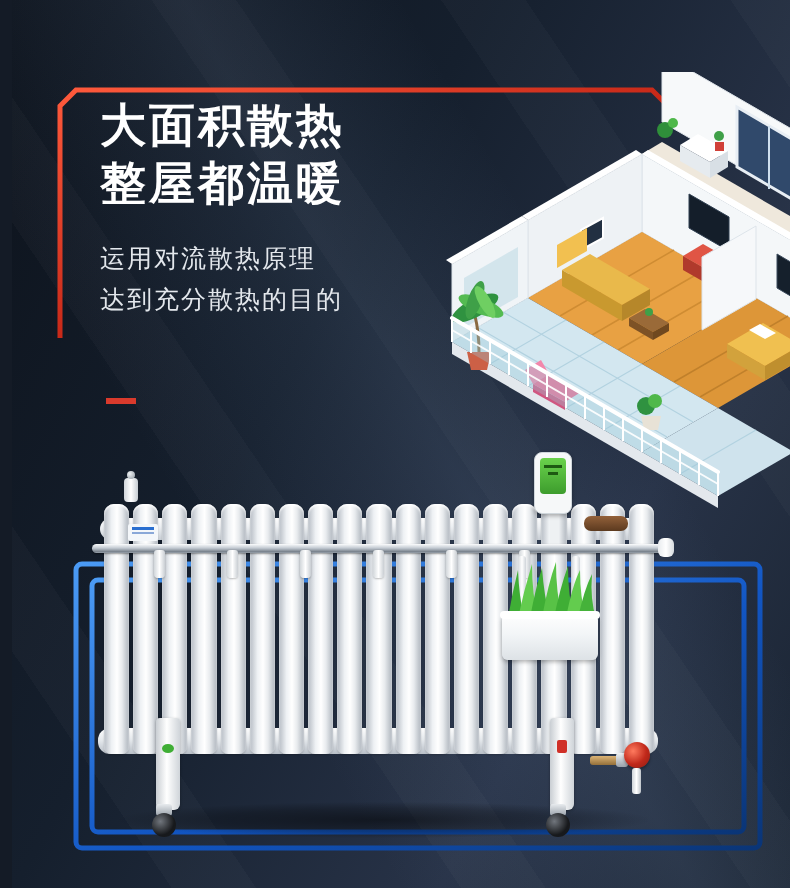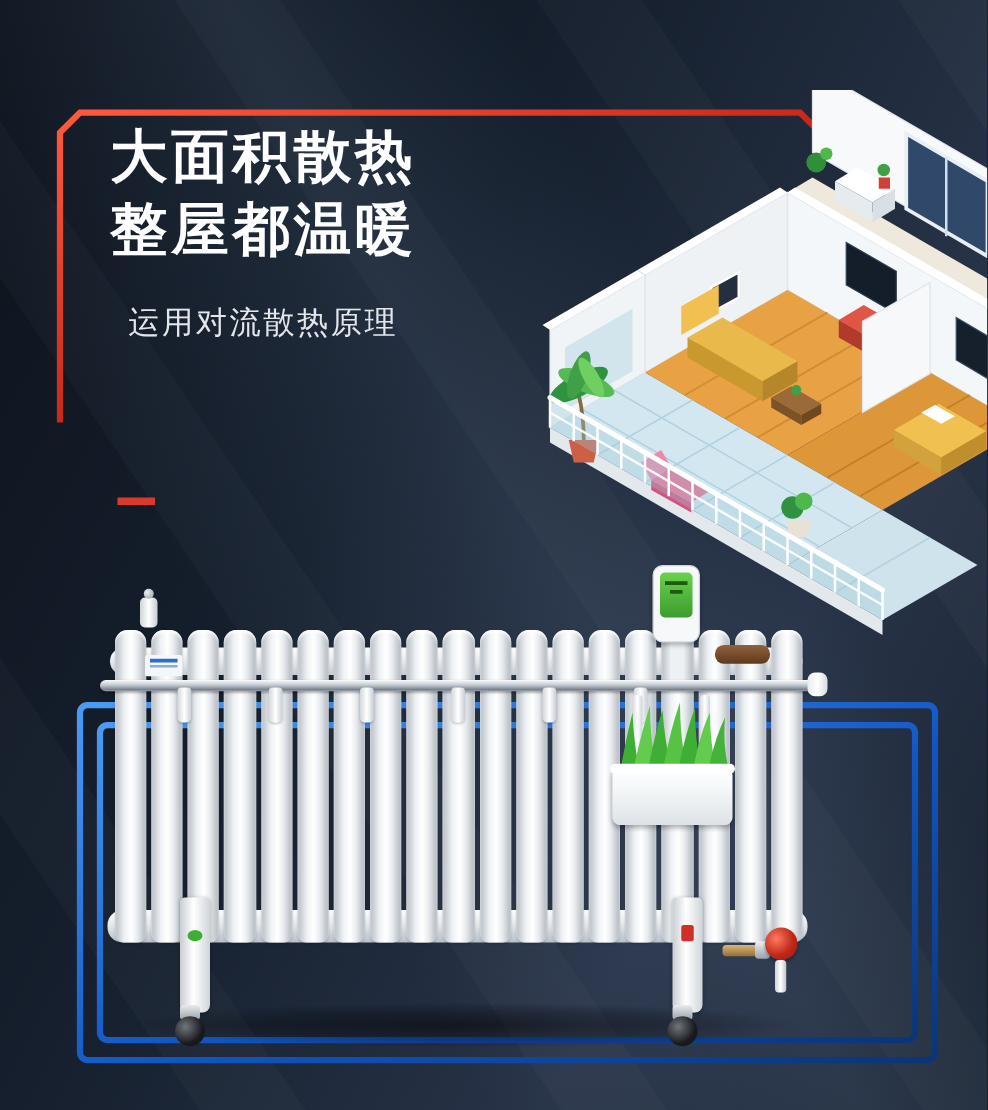--- a/index.html
+++ b/index.html
@@ -2,33 +2,33 @@
 <html><head>
 <meta charset="utf-8">
 <style>
   html,body{margin:0;padding:0;}
   body{
     width:790px;height:888px;position:relative;overflow:hidden;
     background:#141b26;
     font-family:"Liberation Sans","DejaVu Sans",sans-serif;
   }
   .page{position:absolute;inset:0;overflow:hidden;
-    background:linear-gradient(118deg,#0d131c 0%,#151f2d 38%,#283348 72%,#1a2432 100%);}
+    background:linear-gradient(118deg,#0d131c 0%,#151f2d 38%,#283348 72%,#1a2432 100%);margin-left:12px;}
   .page::before{content:"";position:absolute;inset:-200px;
     background:repeating-linear-gradient(56deg,rgba(255,255,255,0) 0 170px,rgba(255,255,255,.025) 170px 240px);}
   .page::after{content:"";position:absolute;inset:0;
     background:linear-gradient(60deg,transparent 30%,rgba(120,145,180,.10) 47%,rgba(120,145,180,.15) 53%,transparent 70%);}
 
   .frames{position:absolute;left:0;top:0;z-index:1;pointer-events:none;}
 
   
   .copy{position:absolute;left:88px;top:96px;z-index:4;color:#fff;}
   .h-line{font-size:46px;font-weight:700;line-height:58px;letter-spacing:3px;color:#ffffff;}
   .desc{margin-top:26px;}
-  .d-line{font-size:25px;line-height:41px;letter-spacing:2px;color:#e3e7ec;font-weight:400;text-align:center;}
+  .d-line{font-size:25px;line-height:41px;letter-spacing:2px;color:#e3e7ec;font-weight:400;}
   .red-dash{position:absolute;left:94px;top:398px;width:30px;height:6px;background:#d93a2c;z-index:4;}
 
   
   .house{position:absolute;left:385px;top:72px;width:405px;height:440px;z-index:2;}
 
   
   .radiator{position:absolute;left:86px;top:460px;width:570px;height:380px;z-index:3;}
   .shadow{position:absolute;left:20px;top:342px;width:530px;height:36px;z-index:0;
     background:radial-gradient(ellipse at center,rgba(0,0,0,.5) 0%,rgba(0,0,0,.25) 45%,transparent 72%);}
   .header{position:absolute;border-radius:12px;z-index:1;
@@ -113,20 +113,21 @@
     <path d="M48 338 L48 106 L64 90 L640 90 L660 110" fill="none" stroke="url(#redgrad)" stroke-width="5"></path>
     <rect x="64" y="564" width="684" height="284" rx="6" fill="none" stroke="url(#bluegrad)" stroke-width="5"></rect>
     <rect x="80" y="580" width="652" height="252" rx="6" fill="none" stroke="url(#bluegrad)" stroke-width="5"></rect>
   </svg>
 
   <section class="copy">
     <div class="h-line">大面积散热</div>
     <div class="h-line">整屋都温暖</div>
     <div class="desc">
       <div class="d-line">运用对流散热原理</div>
+      <div class="d-line">达到充分散热的目的</div>
     </div>
   </section>
   <div class="red-dash"></div>
 
   <div class="house">
     <svg width="405" height="440" viewBox="0 0 405 440">
 
       <g>
         <polygon points="265,50 417,138 417,70 265,-18" fill="#f7f9fa" stroke="#dfe5ea"></polygon>
         <polygon points="340,95 405,133 405,73 340,35" fill="#30496b" stroke="#e8eef4" stroke-width="3"></polygon>

